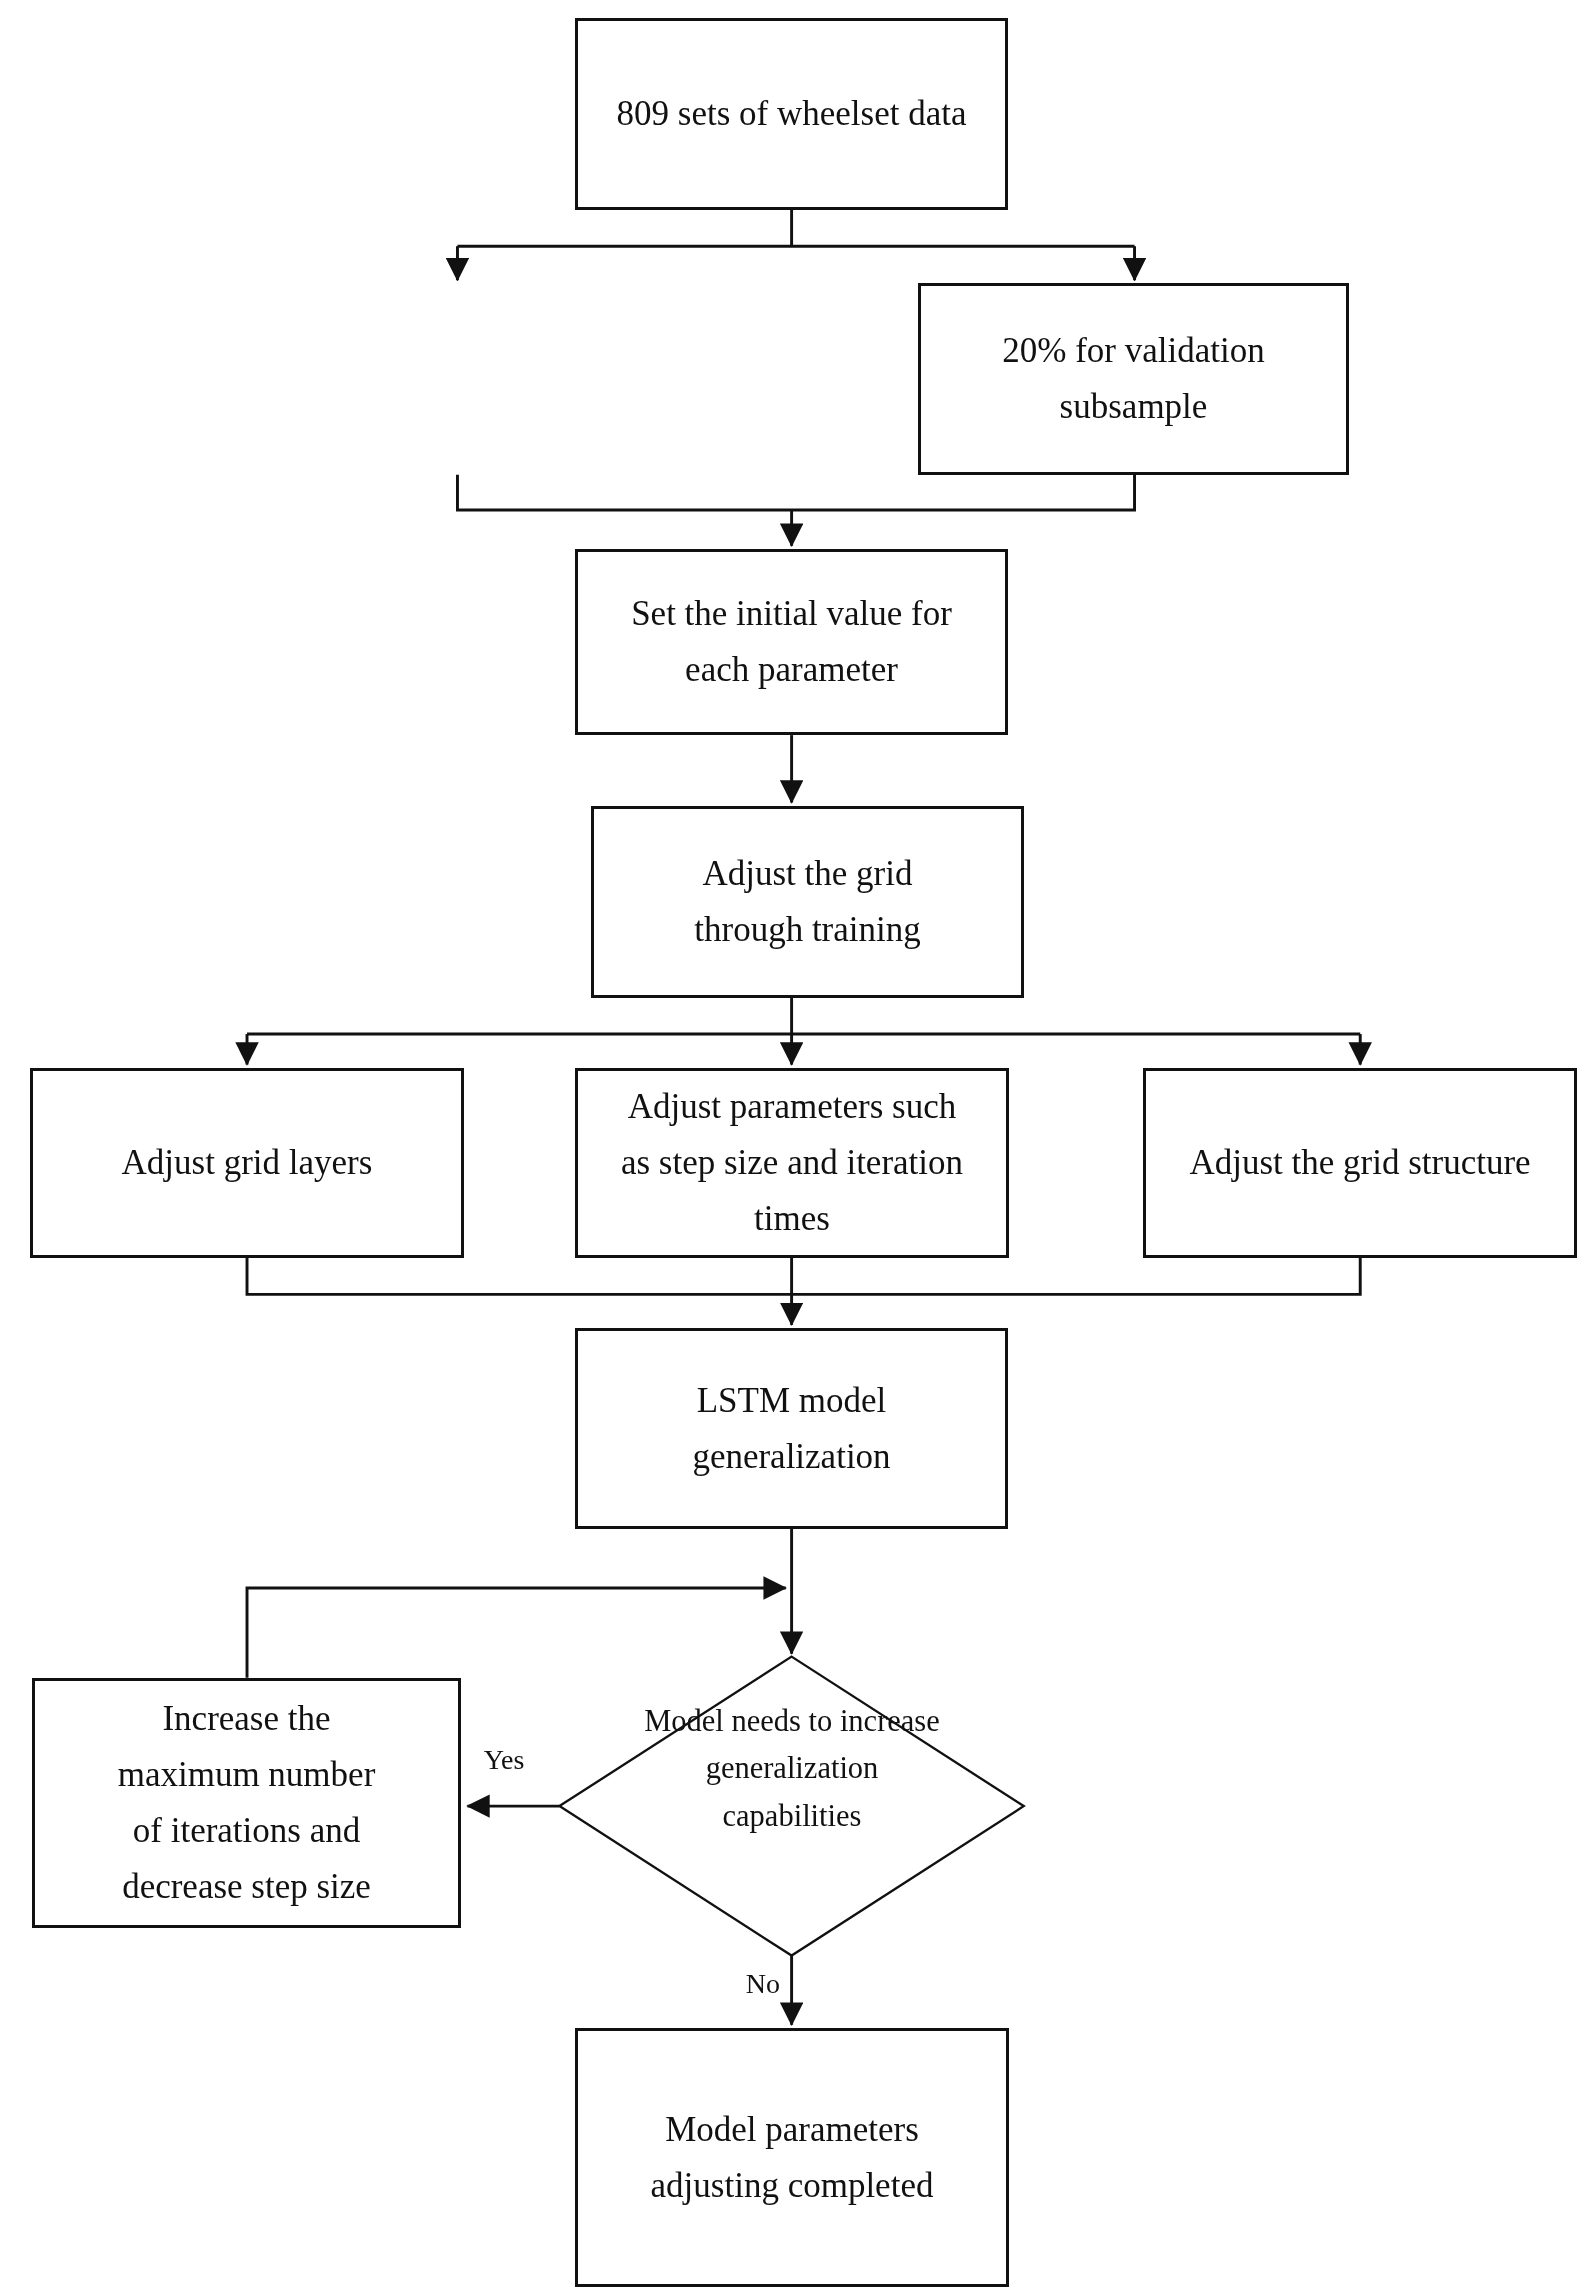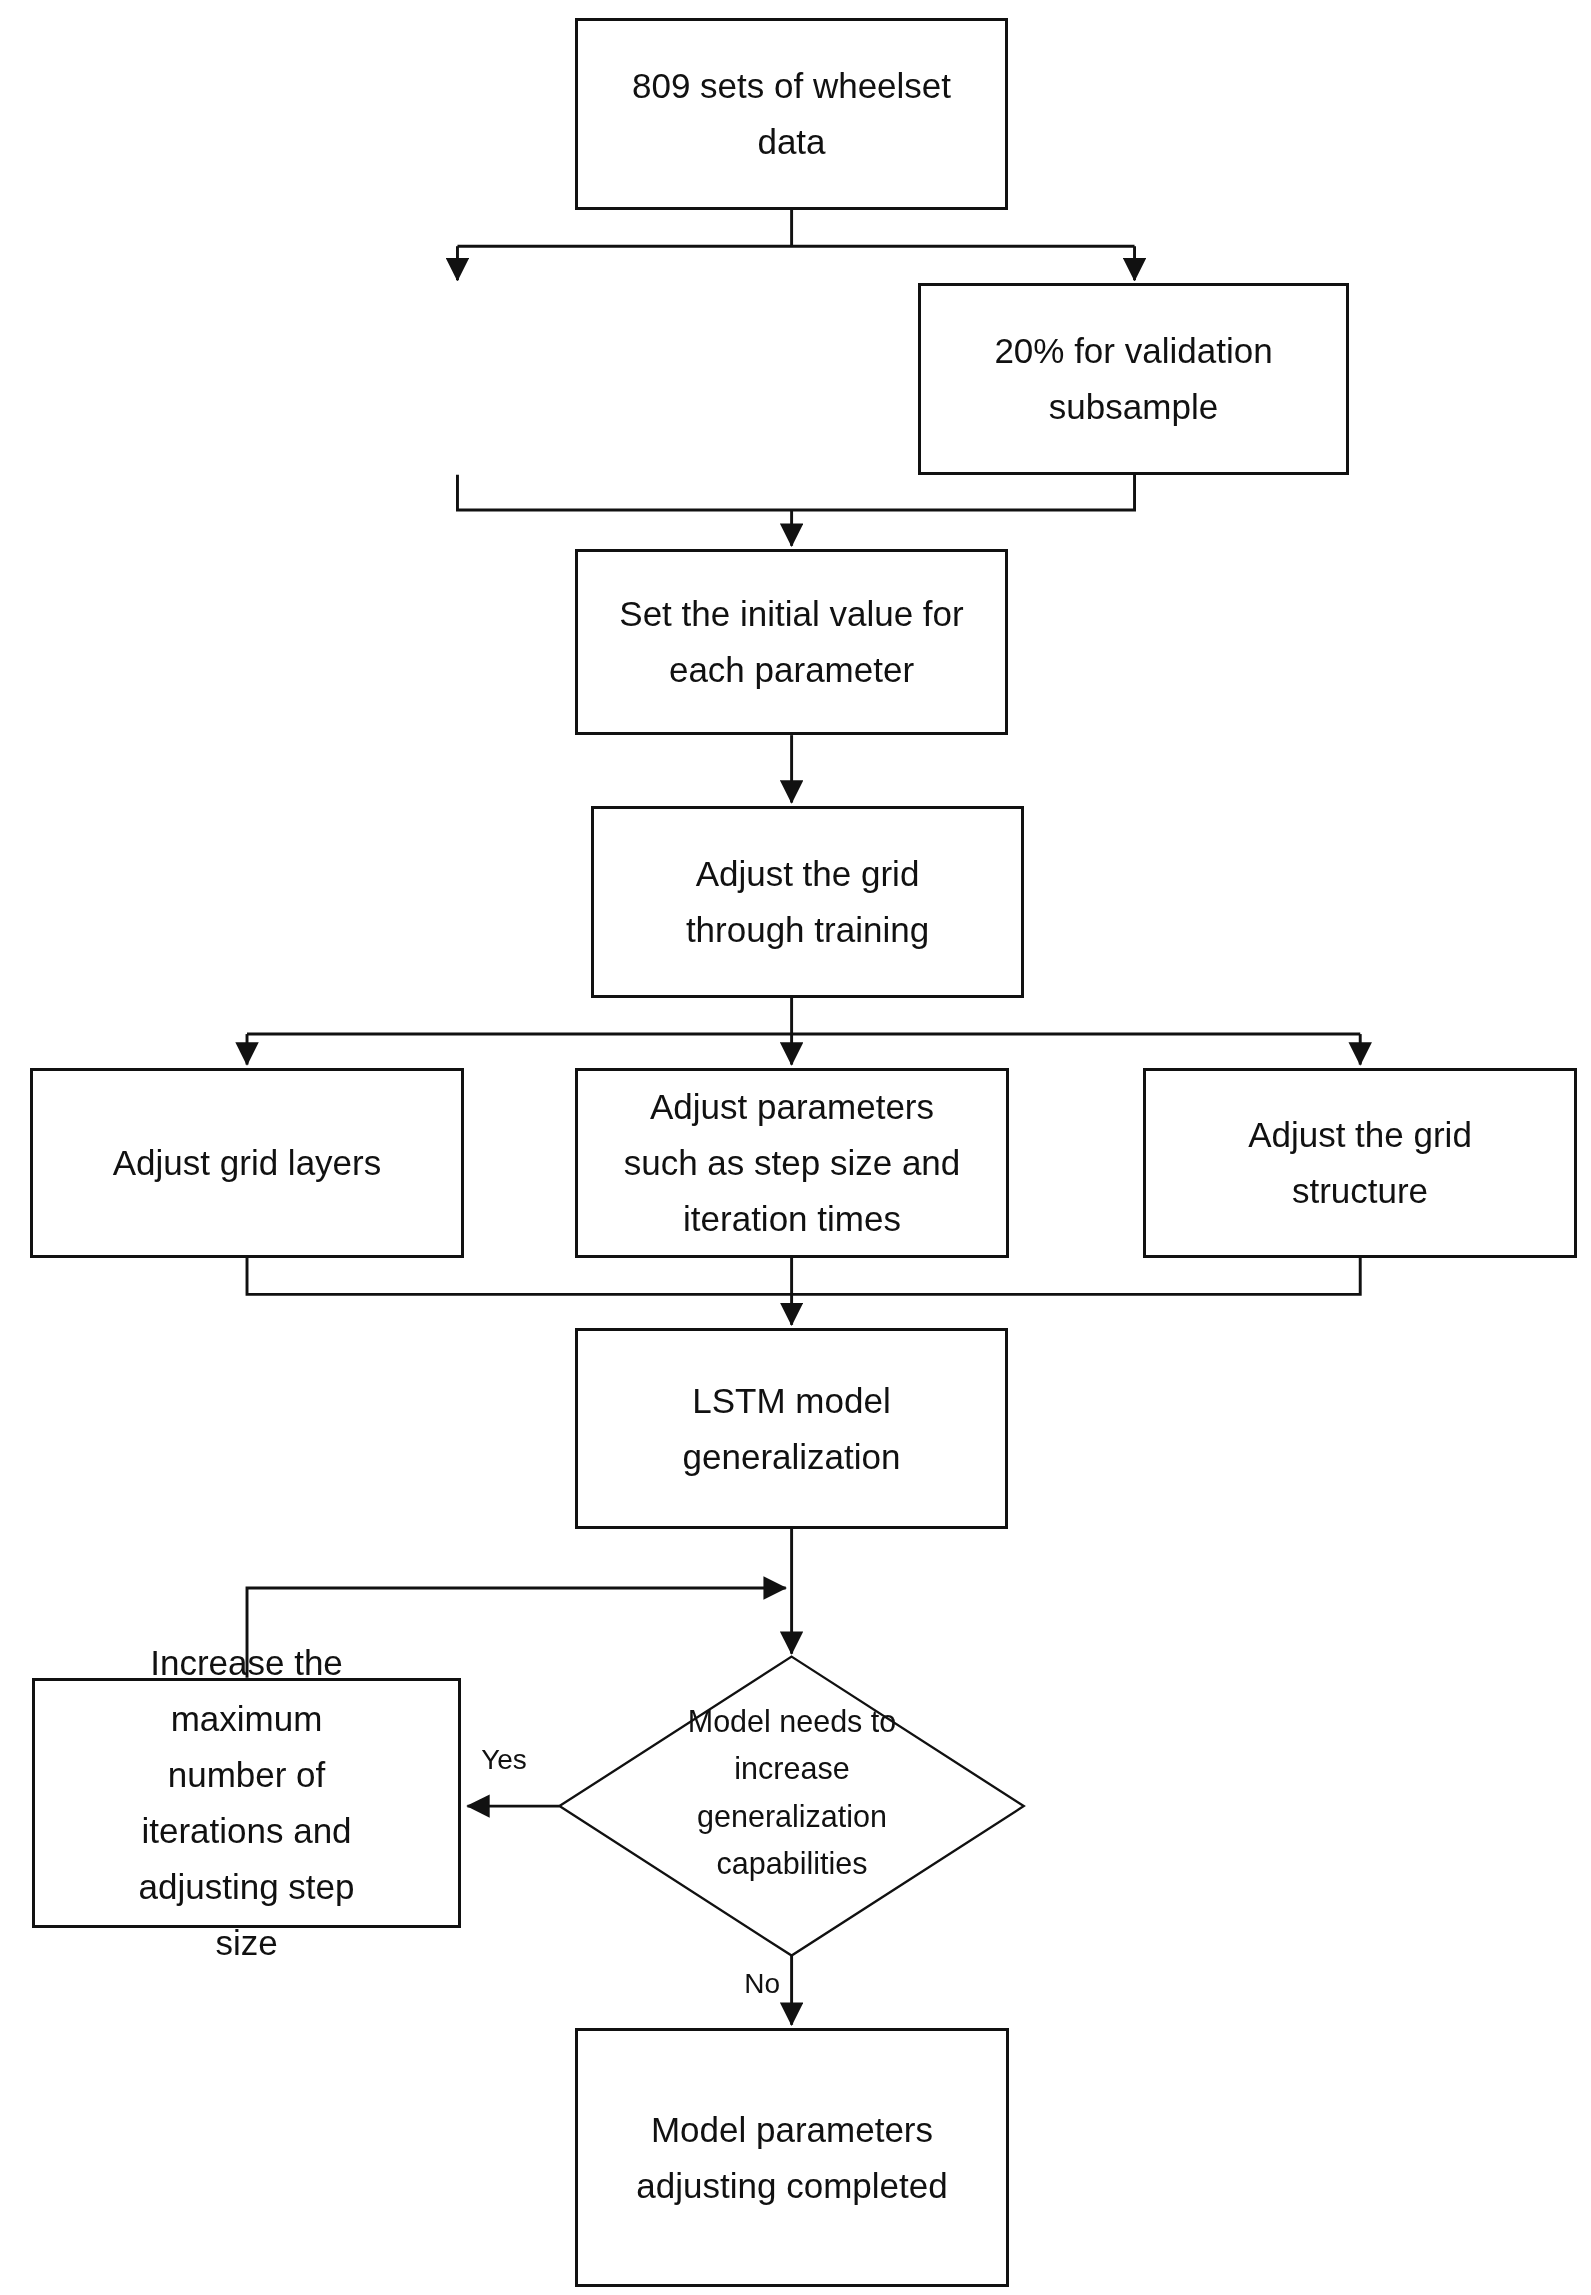--- a/index.html
+++ b/index.html
@@ -4,21 +4,21 @@
 <style>
   html, body {
     margin: 0; padding: 0;
     background: #ffffff;
     width: 1592px; height: 2295px;
   }
   #canvas {
     position: relative;
     width: 1400px; height: 2295px;
     background: #ffffff;
-    font-family: Liberation Sans, sans-serif;
+    font-family: Liberation Serif, serif;
     color: #111111;
     padding-left: 44px;
   }
   #connectors {
     position: absolute; left: 0; top: 0;
     width: 1592px; height: 2295px;
   }
   .node {
     position: absolute;
     box-sizing: border-box;
@@ -121,21 +121,21 @@
 
   <div class="node" style="left:1143px; top:1068px; width:434px; height:190px;">
     <span class="lbl" style="max-width:352px">Adjust the grid structure</span>
   </div>
 
   <div class="node" style="left:575px; top:1328px; width:433px; height:201px;">
     <span class="lbl" style="max-width:352px">LSTM model generalization</span>
   </div>
 
   <div class="node" style="left:32px; top:1678px; width:429px; height:250px;">
-    <span class="lbl" style="max-width:273px">Increase the maximum number of iterations and adjusting step size</span>
+    <span class="lbl" style="max-width:273px">Increase the maximum number of iterations and decrease step size</span>
   </div>
 
   <div class="diamond-label" style="left:616px; top:1698px; width:352px; height:217px;">
     <span class="lbl">Model needs to increase generalization capabilities</span>
   </div>
 
   <div class="node" style="left:575px; top:2028px; width:434px; height:259px;">
     <span class="lbl" style="max-width:364px">Model parameters adjusting completed</span>
   </div>
 

